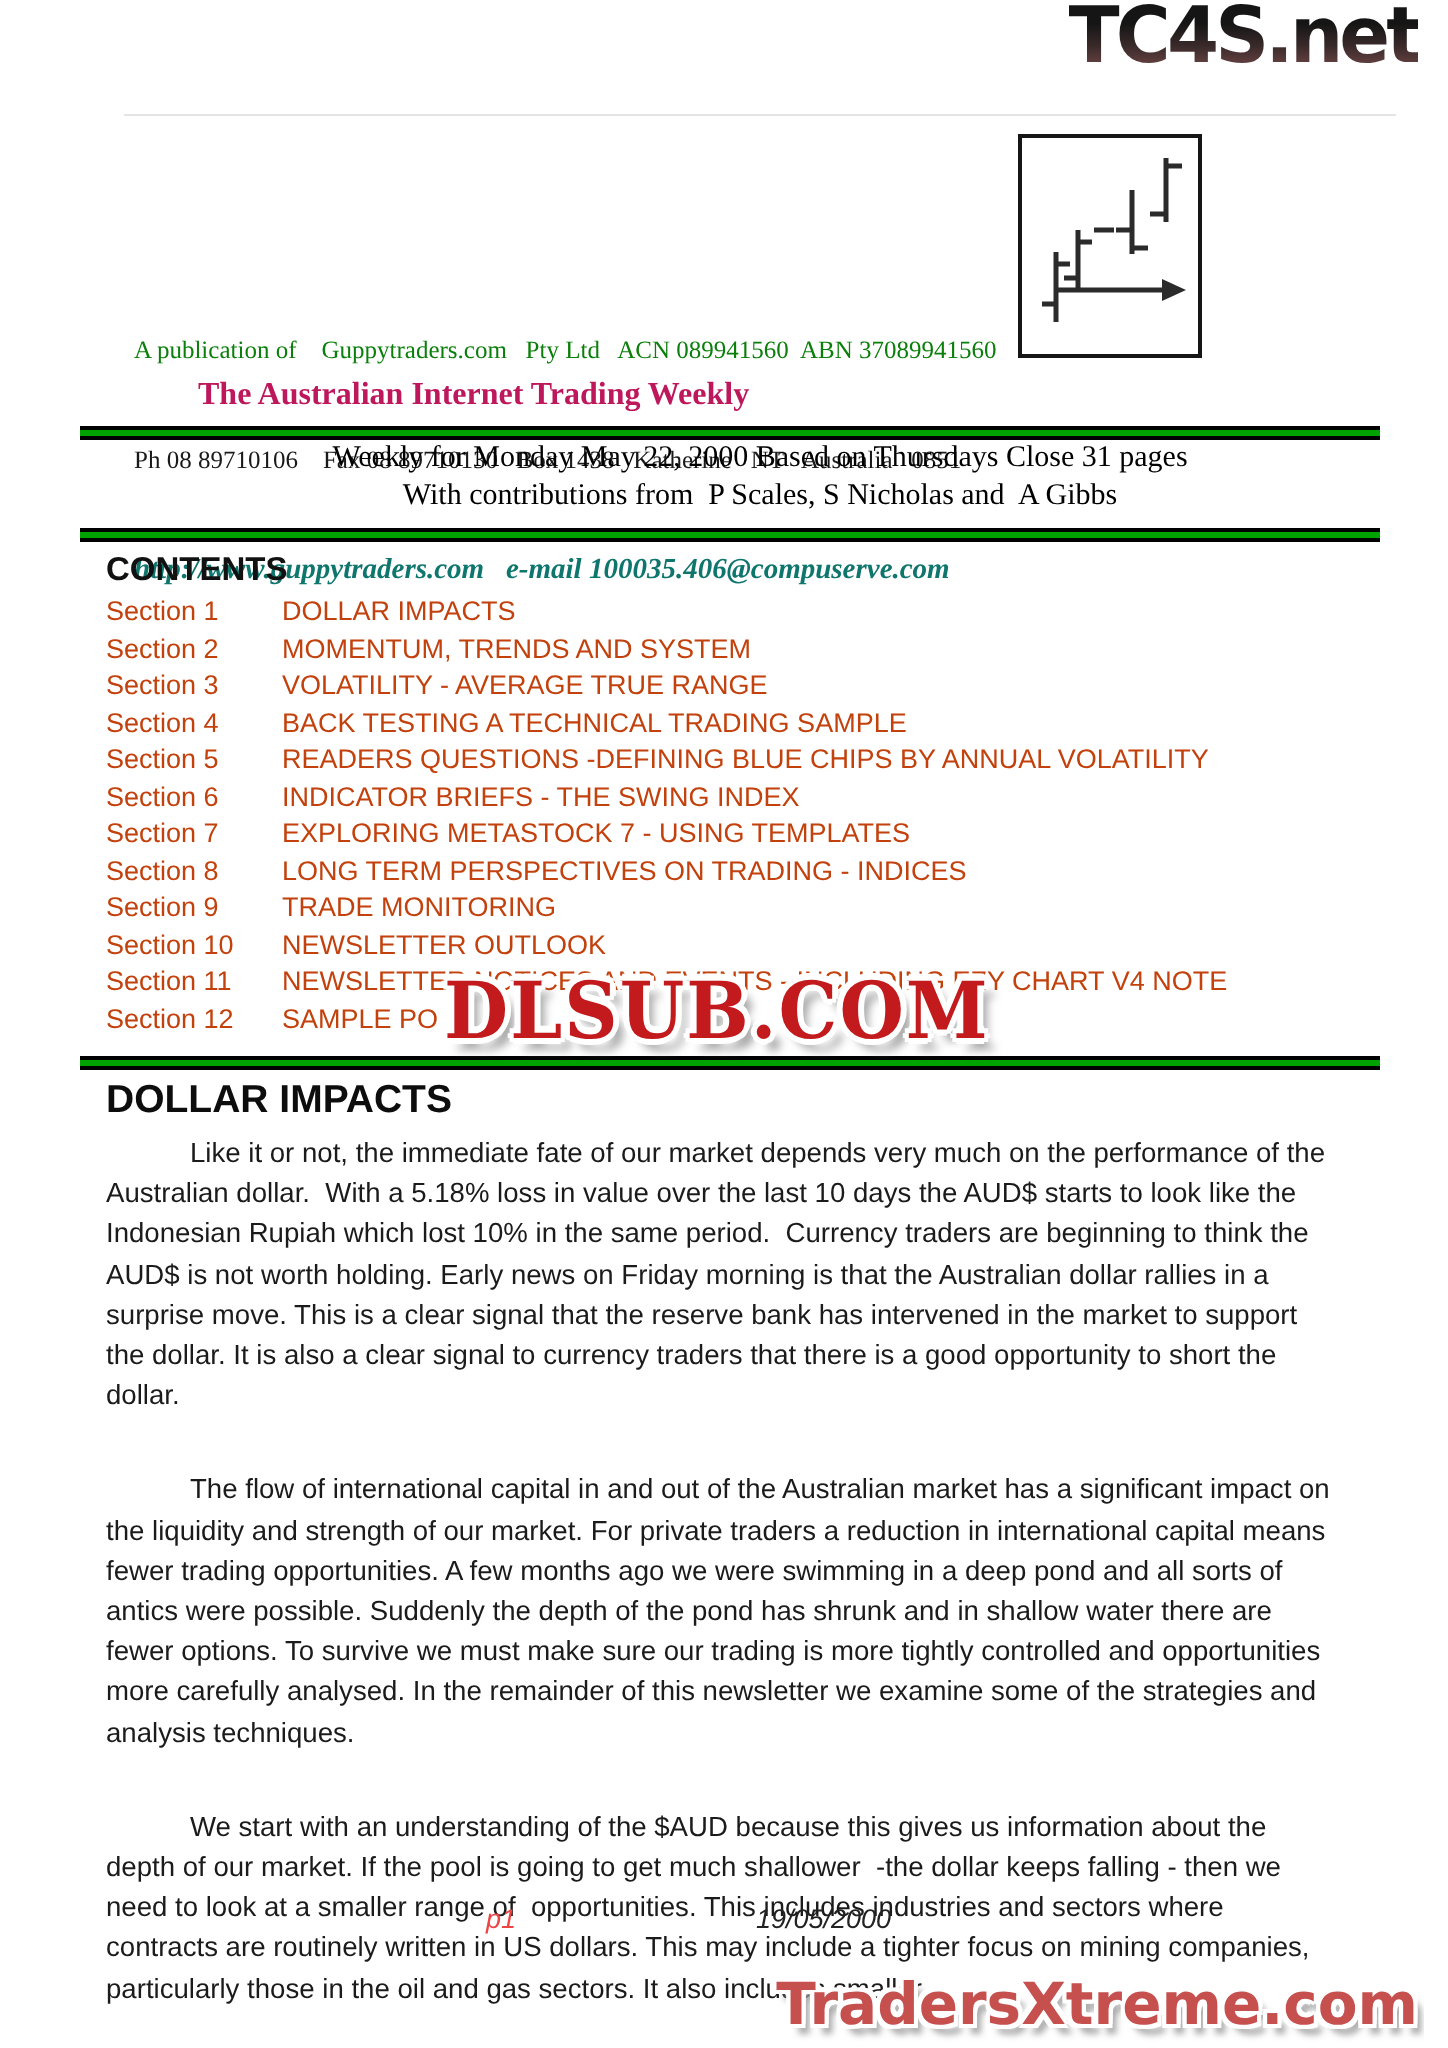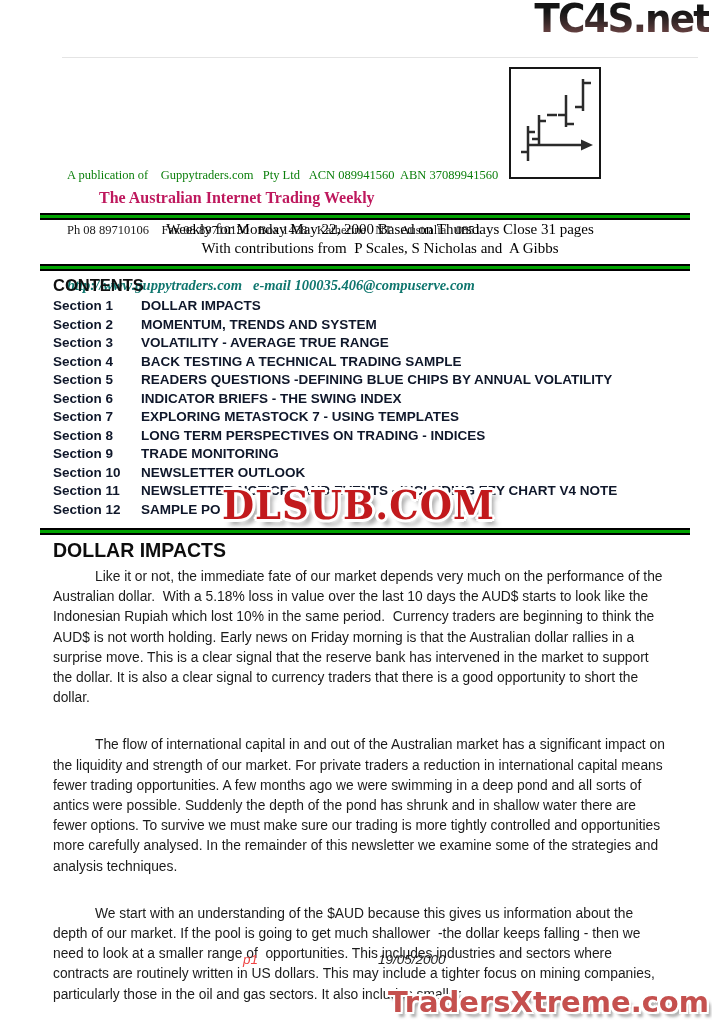--- a/index.html
+++ b/index.html
@@ -30,21 +30,21 @@
 
   .rule{position:absolute;left:40px;width:650px;height:3px;background:#00a300;
         border-top:2px solid #000;border-bottom:2px solid #000;}
   .rule1{top:213px;} .rule2{top:264px;} .rule3{top:528px;}
 
   .centerline{position:absolute;left:60px;width:640px;text-align:center;font-size:15px;color:#000000;white-space:pre-wrap;}
   .issue{top:221px;} .contrib{top:240px;}
   .contents-heading{position:absolute;left:53px;top:276px;font-family:"Liberation Sans",sans-serif;
                     font-size:16.5px;font-weight:bold;color:#111;}
   .toc{position:absolute;left:53px;top:297px;width:630px;font-family:"Liberation Sans",sans-serif;
-       font-size:13.5px;font-weight:bold;color:#0f172a;}
+       font-size:13.5px;font-weight:normal;color:#c2410c;}
   .toc-row{display:flex;line-height:18.5px;}
   .toc-row .lab{width:88px;flex:0 0 88px;}
   .toc-row .tit{flex:1;}
 
   
   .dlsub{position:absolute;left:222px;top:483px;font-family:"DejaVu Serif",serif;font-weight:bold;
          font-size:37px;letter-spacing:1px;color:#c21a1d;transform:scaleY(1.06);
          text-shadow:-2px -2px 0 #fff,2px -2px 0 #fff,-2px 2px 0 #fff,2px 2px 0 #fff,
                      0 -3px 0 #fff,0 3px 0 #fff,-3px 0 0 #fff,3px 0 0 #fff,
                      5px 6px 4px rgba(140,140,140,.75);}

